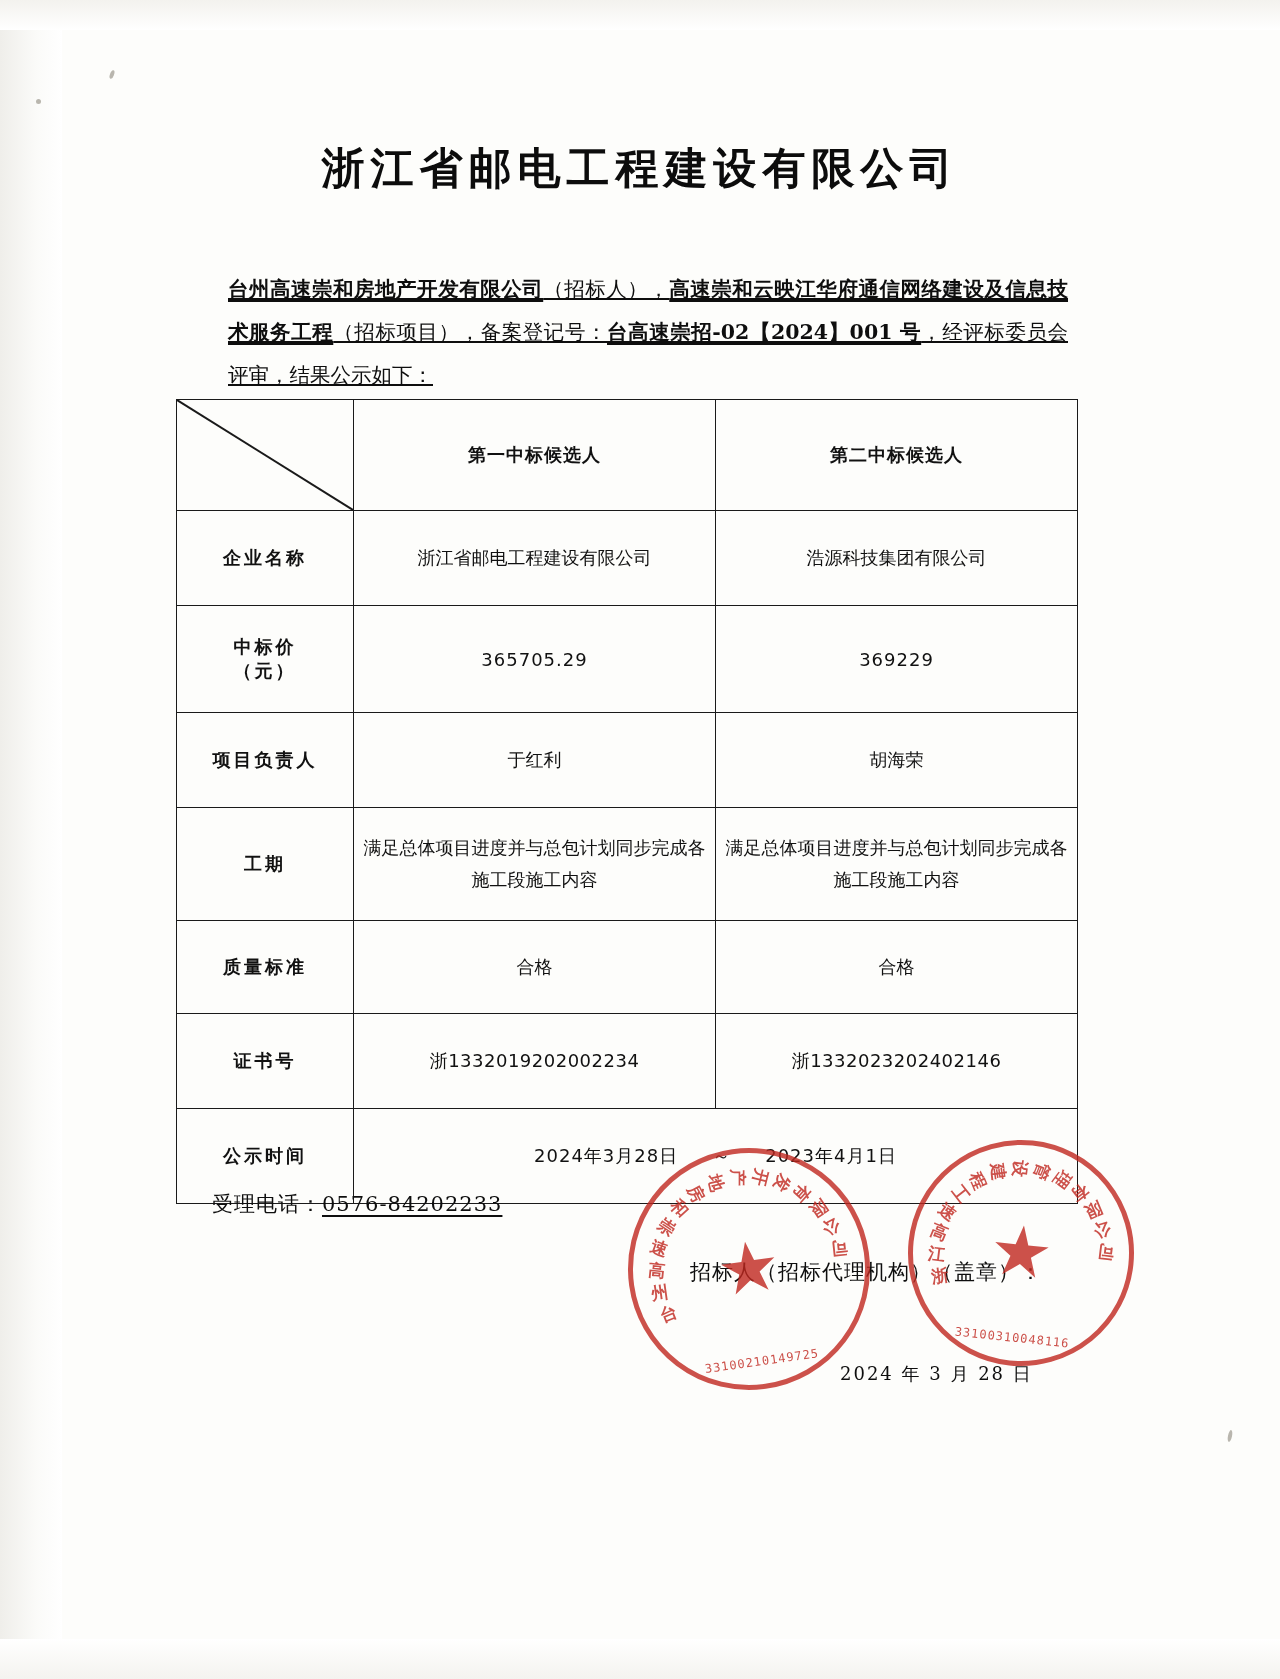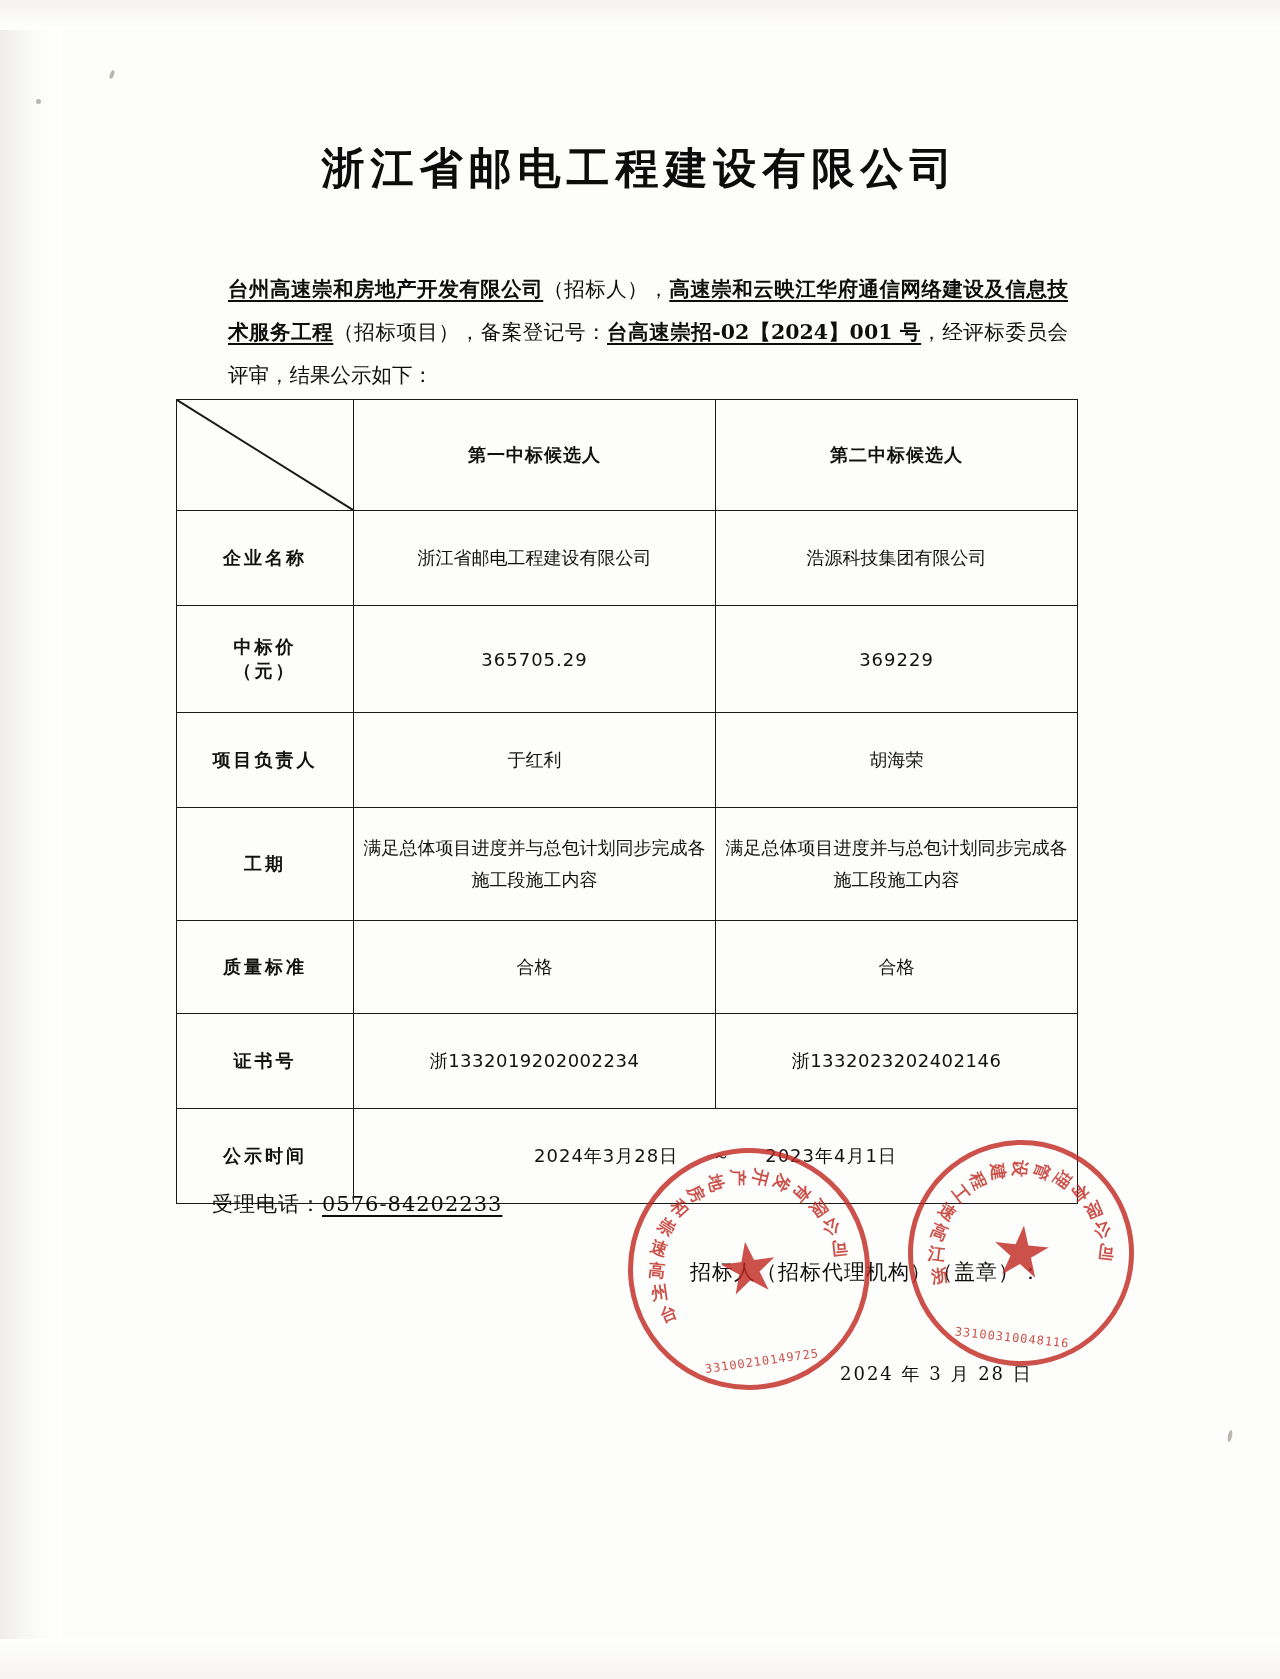--- a/index.html
+++ b/index.html
@@ -64,20 +64,21 @@
   .intro {
     position: absolute;
     top: 268px;
     left: 228px;
     width: 840px;
     font-size: 20.5px;
     line-height: 43px;
     font-family: "DejaVu Serif", serif;
     color: #0e0e0e;
     text-align: justify;
+    text-decoration: underline;
   }
   .u {
     text-decoration: underline;
     text-underline-offset: 4px;
     font-weight: 700;
   }
 
   table.result {
     position: absolute;
     top: 399px;

